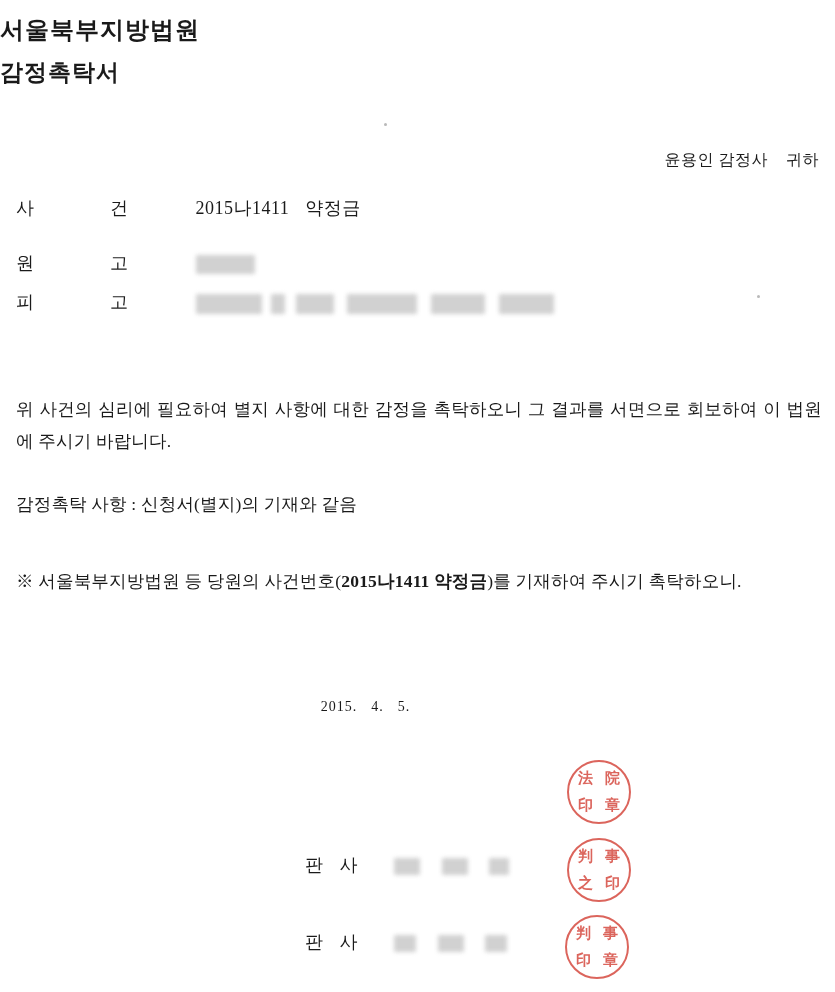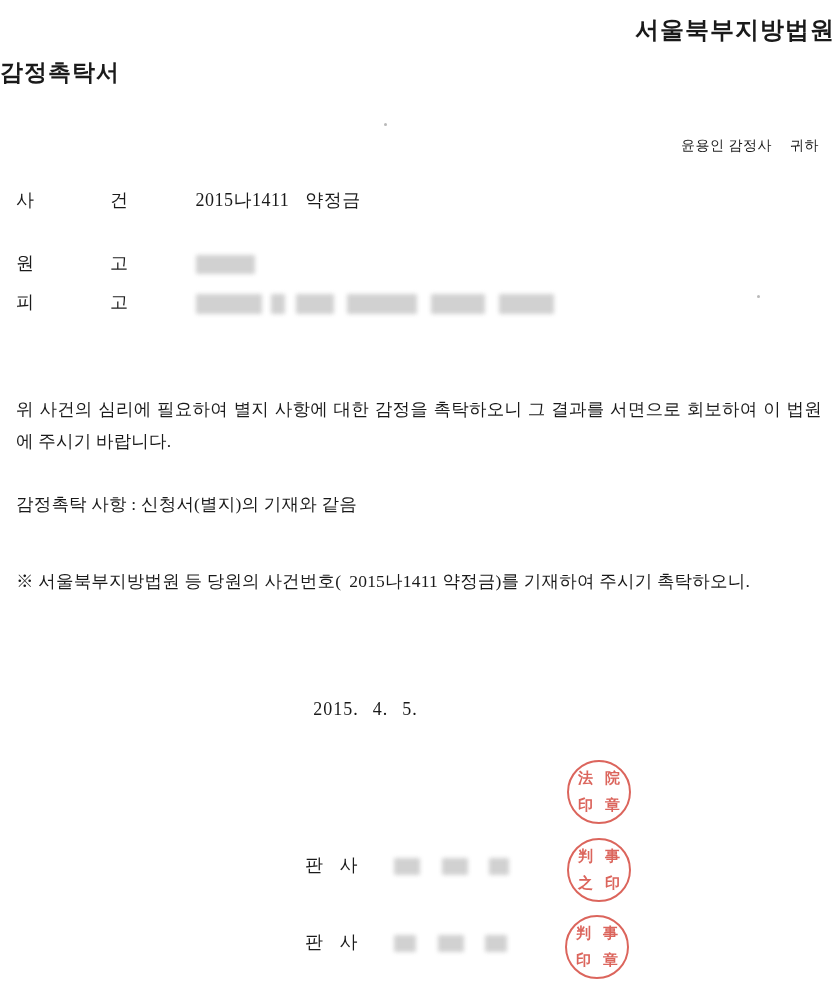--- a/index.html
+++ b/index.html
@@ -19,60 +19,60 @@
     background: #ffffff;
     overflow: hidden;
   }
 
   
   .court-name {
     position: absolute;
     top: 14px;
     left: 0;
     width: 835px;
-    text-align: right;
+    text-align: left;
     font-size: 24px;
     font-weight: bold;
     letter-spacing: 1px;
   }
   .doc-title {
     position: absolute;
     top: 57px;
     left: 0;
     width: 835px;
     text-align: left;
     font-size: 23px;
     font-weight: bold;
     letter-spacing: 1px;
   }
 
   
   .addressee {
     position: absolute;
-    top: 137px;
+    top: 150px;
     right: 16px;
-    font-size: 14px;
+    font-size: 16px;
     letter-spacing: 0.5px;
     white-space: nowrap;
   }
   .addressee .gap { display: inline-block; width: 18px; }
 
   
   .field-row {
     position: absolute;
     left: 16px;
     font-size: 18px;
     white-space: nowrap;
   }
   .field-row .label {
     display: inline-block;
     width: 175px;
   }
   .field-row .label .c1 { display: inline-block; width: 94px; }
-  .row-case { top: 188px; }
+  .row-case { top: 196px; }
   .row-plaintiff { top: 251px; }
   .row-defendant { top: 290px; }
 
   .field-row .value-text { letter-spacing: 0.5px; }
   .field-row .value-text .sp { display: inline-block; width: 16px; }
 
   
   .redact {
     display: inline-block;
     vertical-align: middle;
@@ -90,30 +90,30 @@
     position: absolute;
     left: 16px;
     width: 805px;
     font-size: 17.5px;
     line-height: 32px;
     letter-spacing: 0.2px;
   }
   .para-1 { top: 393px; width: 806px; text-align: justify; }
   .para-2 { top: 488px; }
   .para-3 { top: 565px; }
-  .para-3 b { font-weight: normal; margin-left: 8px; }
+  .para-3 b { font-weight: bold; }
 
   
   .date-line {
     position: absolute;
     top: 699px;
     left: 0;
     width: 713px;
     text-align: center;
-    font-size: 18px;
+    font-size: 14px;
     letter-spacing: 1px;
     padding-left: 18px;
     box-sizing: border-box;
   }
   .date-line .d-sp { display: inline-block; width: 14px; }
 
   
   .sig-row {
     position: absolute;
     font-size: 18px;

